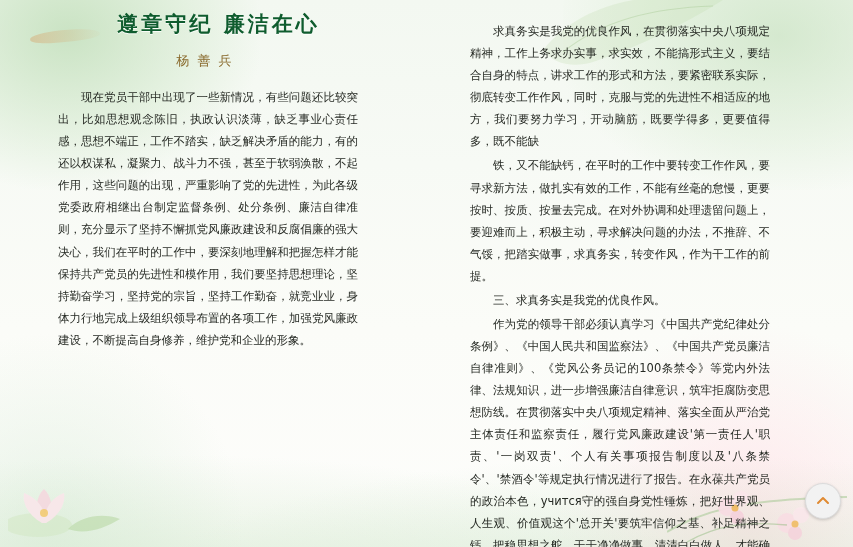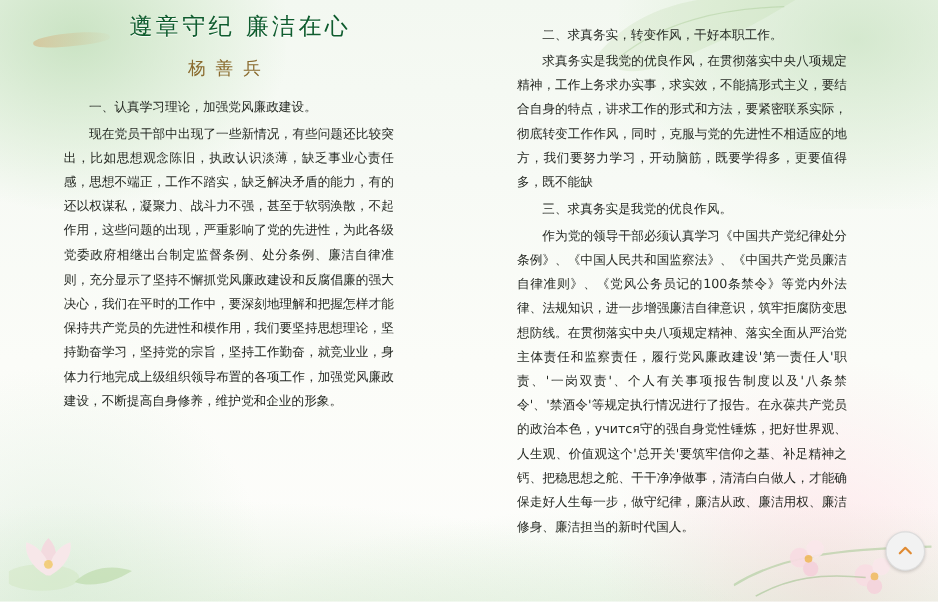--- a/index.html
+++ b/index.html
@@ -86,30 +86,30 @@
   .title-block {
     position: absolute;
     left: 0; top: 10px;
     width: 410px;
     text-align: center;
     z-index: 3;
   }
   .doc-title {
     font-family: "DejaVu Serif", "Liberation Serif", serif;
     font-size: 21px;
-    font-weight: normal;
+    font-weight: bold;
     letter-spacing: 3px;
     color: #0f5c2e;
     margin: 0;
     text-shadow: 0 1px 0 rgba(255,255,255,0.8);
     padding-left: 27px;
   }
   .doc-author {
     margin-top: 14px;
-    font-size: 16px;
+    font-size: 13px;
     letter-spacing: 2px;
     color: #8a6b2e;
     font-family: "DejaVu Serif", "Liberation Serif", serif;
   }
 
   .columns {
     position: absolute;
     left: 0; top: 0;
     width: 853px; height: 547px;
     z-index: 2;
@@ -168,27 +168,26 @@
   </svg>
 
   <div class="title-block">
     <h1 class="doc-title">遵章守纪  廉洁在心</h1>
     <div class="doc-author">杨 善 兵</div>
   </div>
 
   <div class="columns">
 
     <div class="col col-left">
-      <p>一、认真学习理论，加强党风廉政建设。</p>
       <p>现在党员干部中出现了一些新情况，有些问题还比较突出，比如思想观念陈旧，执政认识淡薄，缺乏事业心责任感，思想不端正，工作不踏实，缺乏解决矛盾的能力，有的还以权谋私，凝聚力、战斗力不强，甚至于软弱涣散，不起作用，这些问题的出现，严重影响了党的先进性，为此各级党委政府相继出台制定监督条例、处分条例、廉洁自律准则，充分显示了坚持不懈抓党风廉政建设和反腐倡廉的强大决心，我们在平时的工作中，要深刻地理解和把握怎样才能保持共产党员的先进性和模作用，我们要坚持思想理论，坚持勤奋学习，坚持党的宗旨，坚持工作勤奋，就竞业业，身体力行地完成上级组织领导布置的各项工作，加强党风廉政建设，不断提高自身修养，维护党和企业的形象。</p>
     </div>
 
     <div class="col col-right">
-      <p>二、求真务实，转变作风，干好本职工作。</p>
       <p>求真务实是我党的优良作风，在贯彻落实中央八项规定精神，工作上务求办实事，求实效，不能搞形式主义，要结合自身的特点，讲求工作的形式和方法，要紧密联系实际，彻底转变工作作风，同时，克服与党的先进性不相适应的地方，我们要努力学习，开动脑筋，既要学得多，更要值得多，既不能缺</p>
+      <p>铁，又不能缺钙，在平时的工作中要转变工作作风，要寻求新方法，做扎实有效的工作，不能有丝毫的怠慢，更要按时、按质、按量去完成。在对外协调和处理遗留问题上，要迎难而上，积极主动，寻求解决问题的办法，不推辞、不气馁，把踏实做事，求真务实，转变作风，作为干工作的前提。</p>
       <p>三、求真务实是我党的优良作风。</p>
       <p>作为党的领导干部必须认真学习《中国共产党纪律处分条例》、《中国人民共和国监察法》、《中国共产党员廉洁自律准则》、《党风公务员记的100条禁令》等党内外法律、法规知识，进一步增强廉洁自律意识，筑牢拒腐防变思想防线。在贯彻落实中央八项规定精神、落实全面从严治党主体责任和监察责任，履行党风廉政建设'第一责任人'职责、'一岗双责'、个人有关事项报告制度以及'八条禁令'、'禁酒令'等规定执行情况进行了报告。在永葆共产党员的政治本色，учится守的强自身党性锤炼，把好世界观、人生观、价值观这个'总开关'要筑牢信仰之基、补足精神之钙、把稳思想之舵、干干净净做事，清清白白做人，才能确保走好人生每一步，做守纪律，廉洁从政、廉洁用权、廉洁修身、廉洁担当的新时代国人。</p>
     </div>
 
   </div>
 
   <svg class="deco-lotus" viewBox="0 0 120 80">
     <ellipse cx="30" cy="62" rx="34" ry="12" fill="#cfe6c0" opacity="0.55"></ellipse>
     <path d="M34,60 C26,46 28,34 36,26 C44,34 46,46 38,60 Z" fill="#f6d7df"></path>
     <path d="M34,60 C20,52 14,40 16,30 C28,34 38,46 38,60 Z" fill="#fbe6eb"></path>

